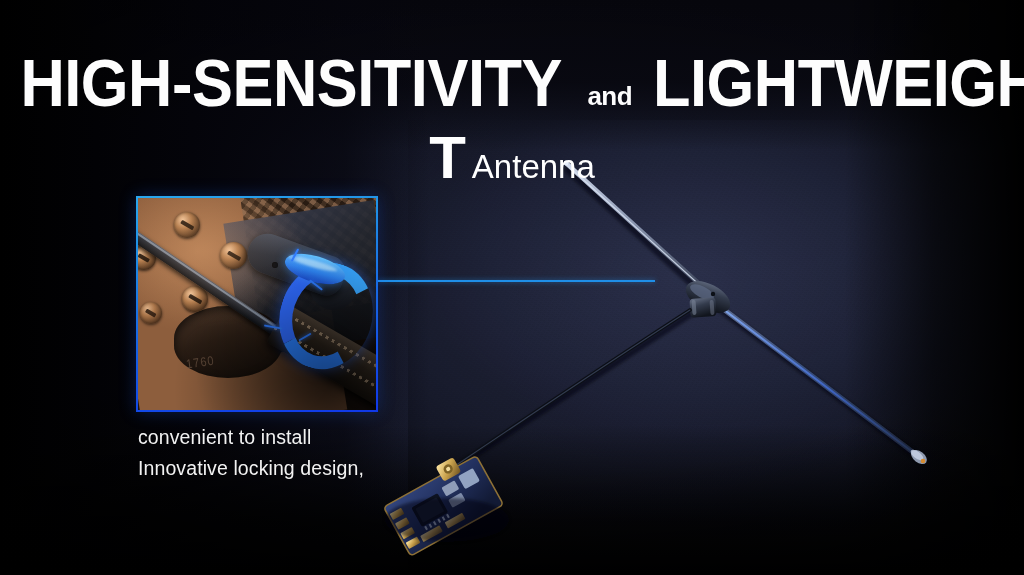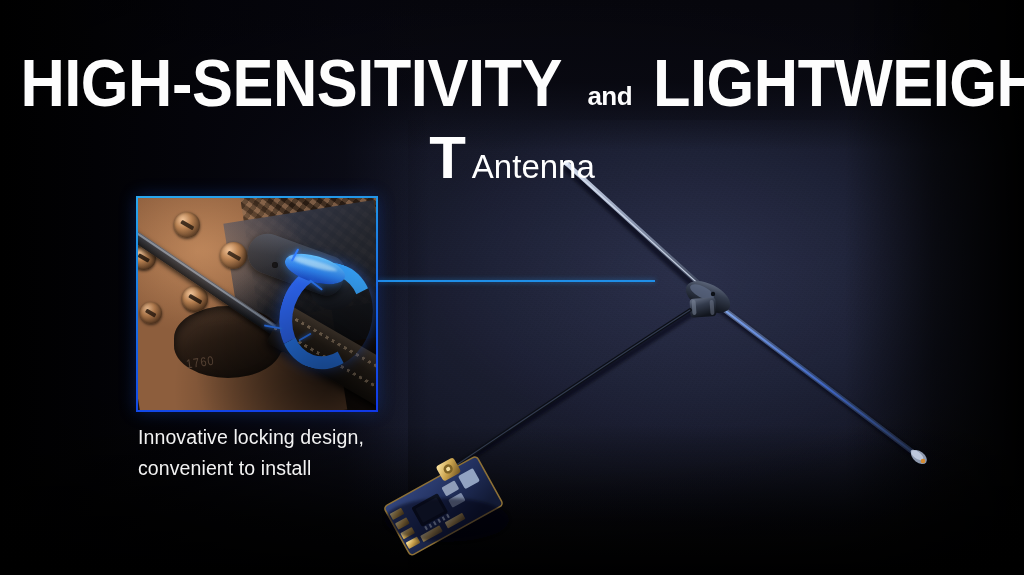--- a/index.html
+++ b/index.html
@@ -333,17 +333,17 @@
       <div class="wire" style="left:150px;top:56px;width:14px;transform:rotate(-62deg);"></div>
       <div class="wire" style="left:170px;top:86px;width:16px;transform:rotate(38deg);"></div>
       <div class="wire" style="left:126px;top:128px;width:18px;transform:rotate(10deg);"></div>
       <div class="wire" style="left:160px;top:138px;width:14px;transform:rotate(-30deg);"></div>
 
       <div class="inset-glow"></div>
     </div>
   </div>
 
   <div class="caption">
+    <div>convenient to install</div>
     <div>Innovative locking design,</div>
-    <div>convenient to install</div>
   </div>
 
 </div>
 
 </body></html>

